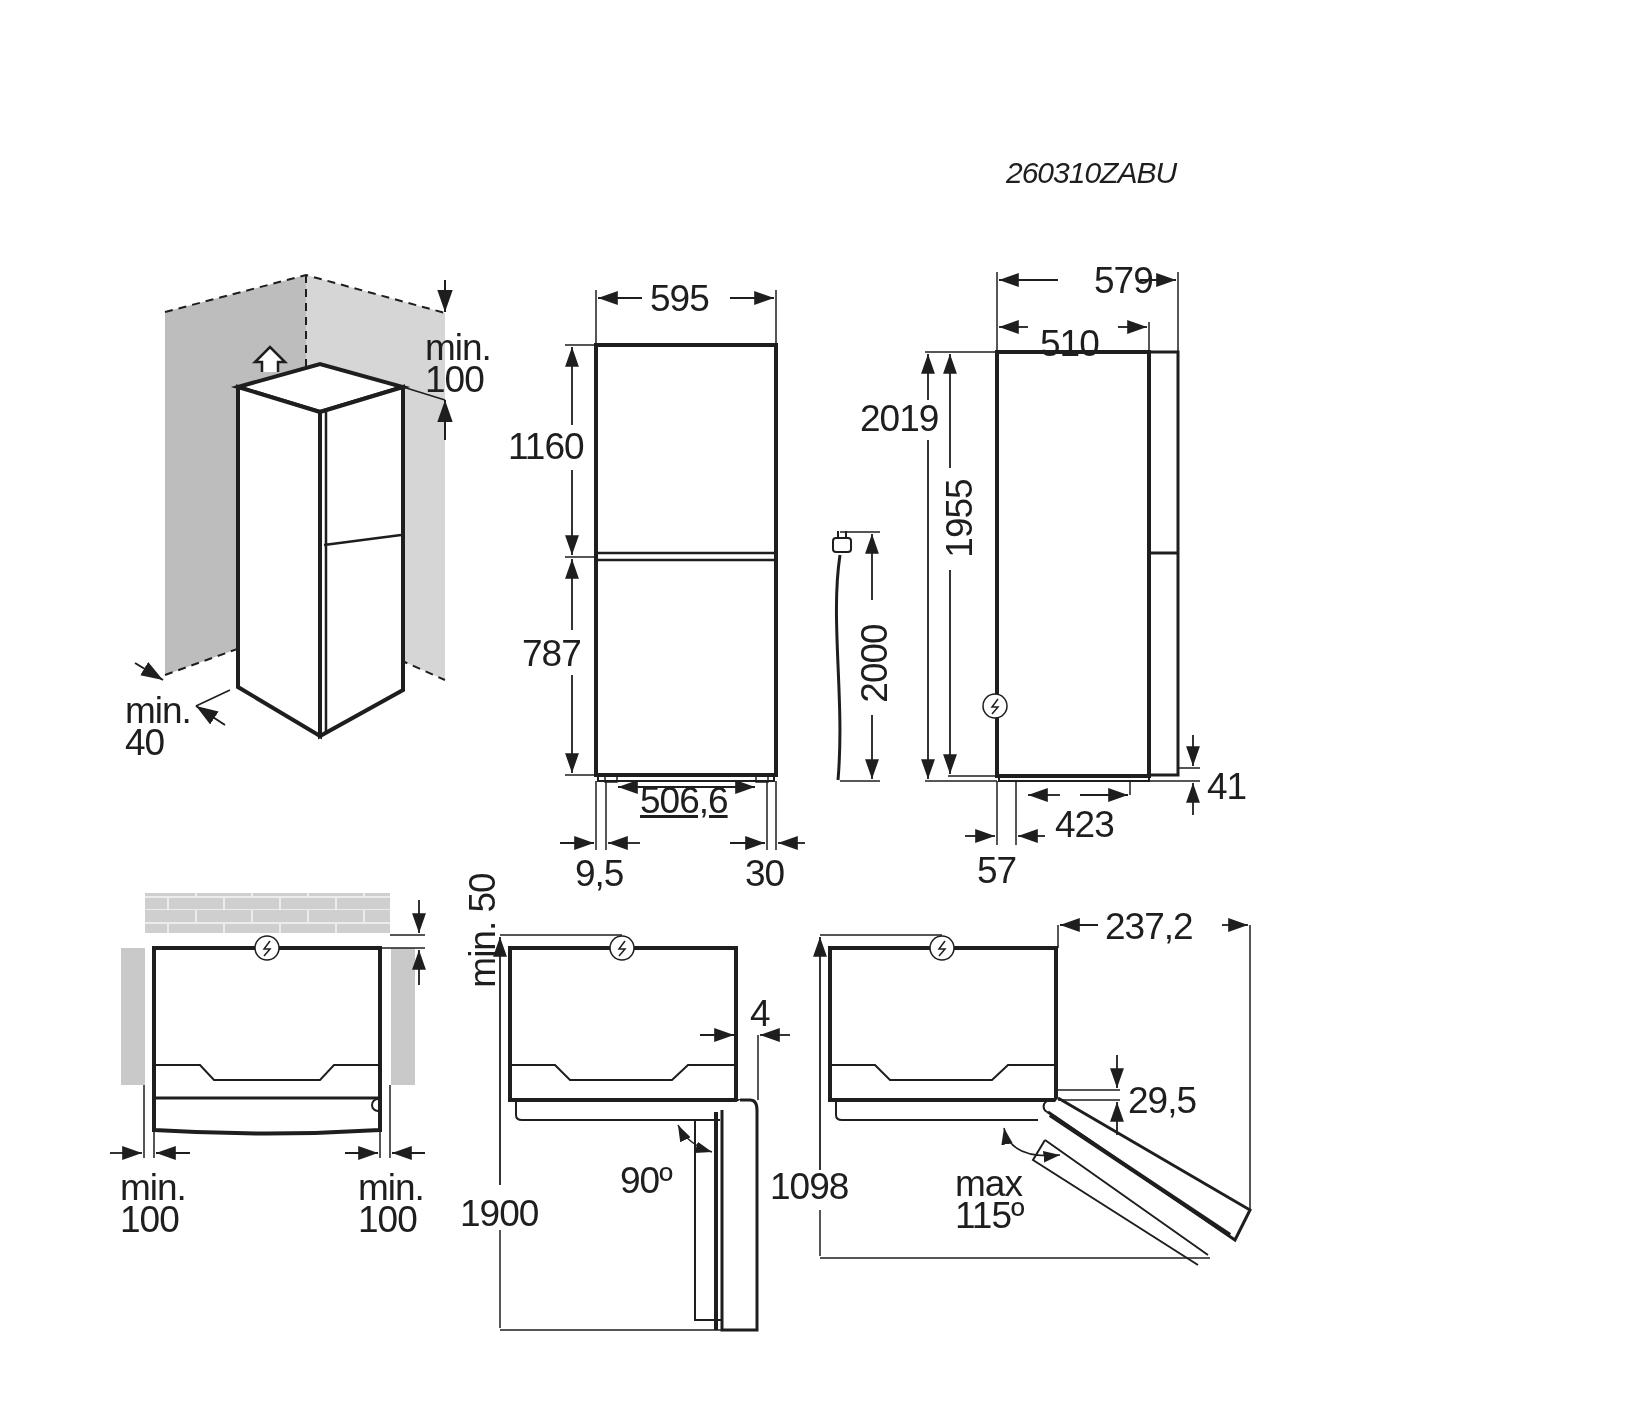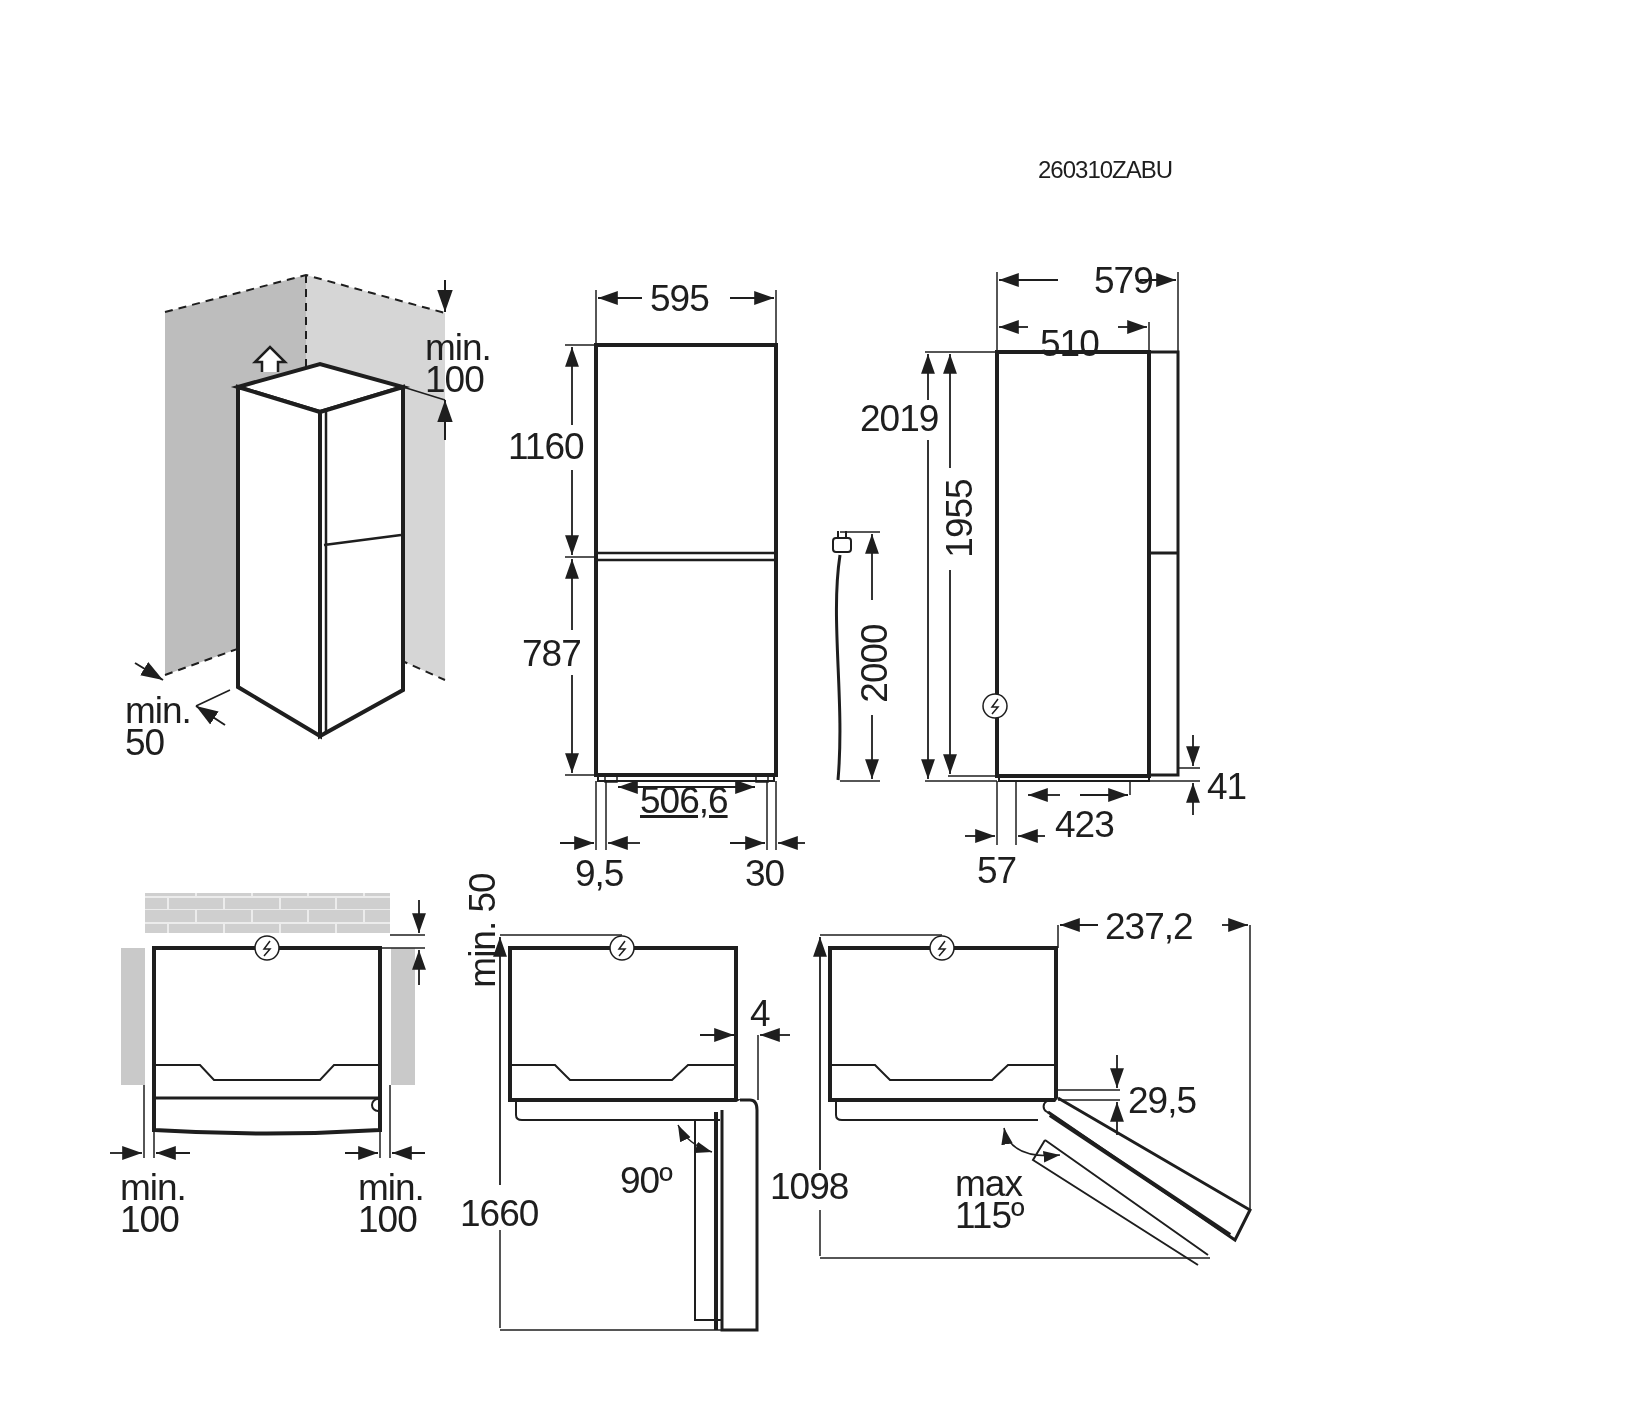--- a/index.html
+++ b/index.html
@@ -3,21 +3,21 @@
 <meta charset="utf-8">
 <style>
   html, body { margin:0; padding:0; background:#ffffff; }
   body { width:1634px; height:1420px; position:relative; overflow:hidden;
          font-family:"Liberation Sans", sans-serif; color:#1e1e1e; }
   svg#drawing { position:absolute; left:0; top:0; }
   .lbl { position:absolute; font-family:"Liberation Sans", sans-serif; font-size:37px;
          line-height:1; color:#1e1e1e; white-space:nowrap; letter-spacing:-1px; }
   .lbl.two { line-height:0.86; }
   .rot { transform-origin:center center; transform:rotate(-90deg); }
-  #model { font-size:24px; left:1038px; top:158px; }
+  #model { font-size:30px; left:1006px; top:158px;font-style:italic; }
 </style>
 </head>
 <body>
 
 <svg id="drawing" width="1634" height="1420" viewBox="0 0 1634 1420" xmlns="http://www.w3.org/2000/svg">
   <defs>
     <marker id="ah" viewBox="0 0 10 10" refX="10" refY="5" markerWidth="11" markerHeight="11" orient="auto-start-reverse">
       <path d="M0,1.5 L10,5 L0,8.5 Z" fill="#1e1e1e"></path>
     </marker>
     <pattern id="brick" width="56" height="26" patternUnits="userSpaceOnUse">
@@ -201,21 +201,21 @@
 </svg>
 
 <div id="model" class="lbl">260310ZABU</div>
 
 <div class="lbl two" style="left:425px; top:332px;">
   <div>min.</div>
   <div>100</div>
 </div>
 <div class="lbl two" style="left:125px; top:695px;">
   <div>min.</div>
-  <div>50</div>
+  <div>40</div>
 </div>
 
 <div class="lbl" style="left:650px; top:280px;text-align:right;">595</div>
 <div class="lbl" style="left:508px; top:428px;text-align:center;">1160</div>
 <div class="lbl" style="left:522px; top:635px;">787</div>
 <div class="lbl" style="left:640px; top:782px;text-decoration:underline;">506,6</div>
 <div class="lbl" style="left:575px; top:855px;">9,5</div>
 <div class="lbl" style="left:745px; top:855px;">30</div>
 
 <div class="lbl rot" style="left:835px; top:645px;">2000</div>
@@ -232,21 +232,21 @@
 <div class="lbl two" style="left:120px; top:1172px;">
   <div>min.</div>
   <div>100</div>
 </div>
 <div class="lbl two" style="left:358px; top:1172px;">
   <div>min.</div>
   <div>100</div>
 </div>
 
 <div class="lbl" style="left:620px; top:1162px;">90º</div>
-<div class="lbl" style="left:460px; top:1195px;">1660</div>
+<div class="lbl" style="left:460px; top:1195px;">1900</div>
 <div class="lbl" style="left:750px; top:995px;">4</div>
 
 <div class="lbl" style="left:1105px; top:908px;">237,2</div>
 <div class="lbl" style="left:1128px; top:1082px;">29,5</div>
 <div class="lbl" style="left:742px; top:1168px;margin-left:28px;">1098</div>
 <div class="lbl two" style="left:955px; top:1168px;">
   <div>max</div>
   <div>115º</div>
 </div>
 

